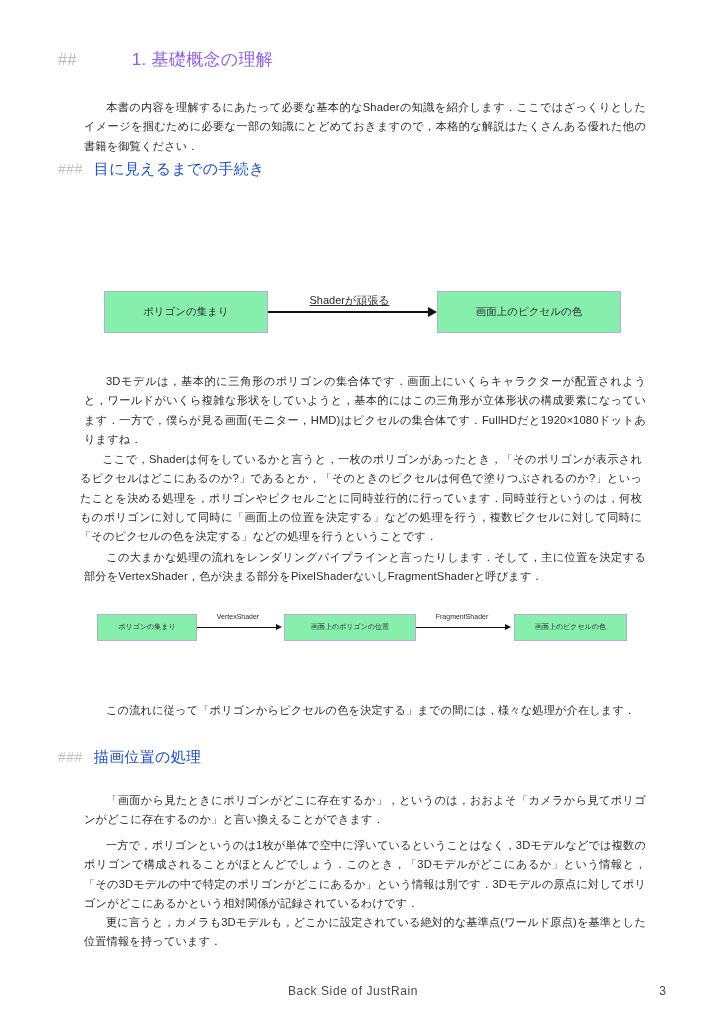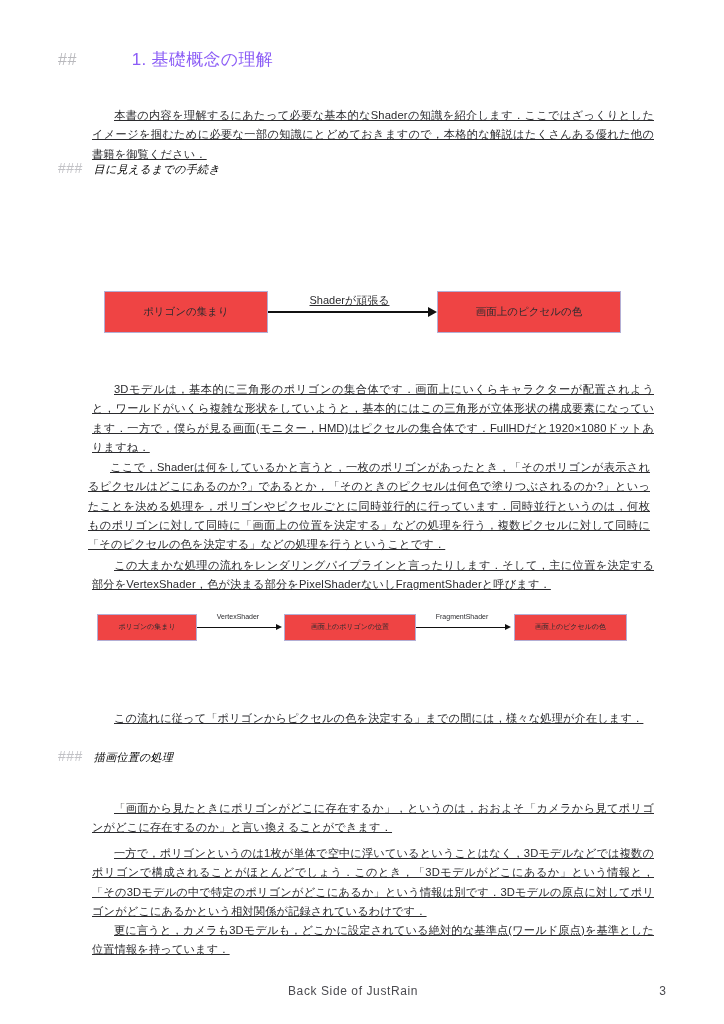--- a/index.html
+++ b/index.html
@@ -38,52 +38,50 @@
     white-space: nowrap;
   }
   .h2-text {
     font-size: 17px;
     font-weight: 400;
     color: #8b5cf6;
     letter-spacing: 0.3px;
     margin-left: 43px;
   }
   .h3-text {
-    font-size: 11px;
+    font-size: 15px;
     font-weight: 400;
-    color: #000000;
+    color: #1d4ed8;
     letter-spacing: 0.3px;
-    font-style: italic;
   }
   .hash3 {
     color: #c2c2c6;
     font-size: 14px;
     margin-right: 11px;
     white-space: nowrap;
   }
 
   
   p.body {
     position: absolute;
-    margin: 16px;
+    margin: 8px;
     font-size: 11.2px;
     line-height: 19.3px;
     color: #2b2b2e;
     text-align: justify;
     letter-spacing: 0.15px;
-    text-decoration: underline;
   }
   p.body .ind { display: inline-block; width: 22px; }
 
   
   .diagram { position: absolute; }
 
   .dbox {
     position: absolute;
-    background: #ef4444;
+    background: #86efac;
     border: 1px solid #b3aed4;
     display: flex;
     align-items: center;
     justify-content: center;
     color: #2b2b2e;
     text-align: center;
     line-height: 1.25;
   }
   .dbox.big { font-size: 10.5px; }
   .dbox.small { font-size: 7px; }

